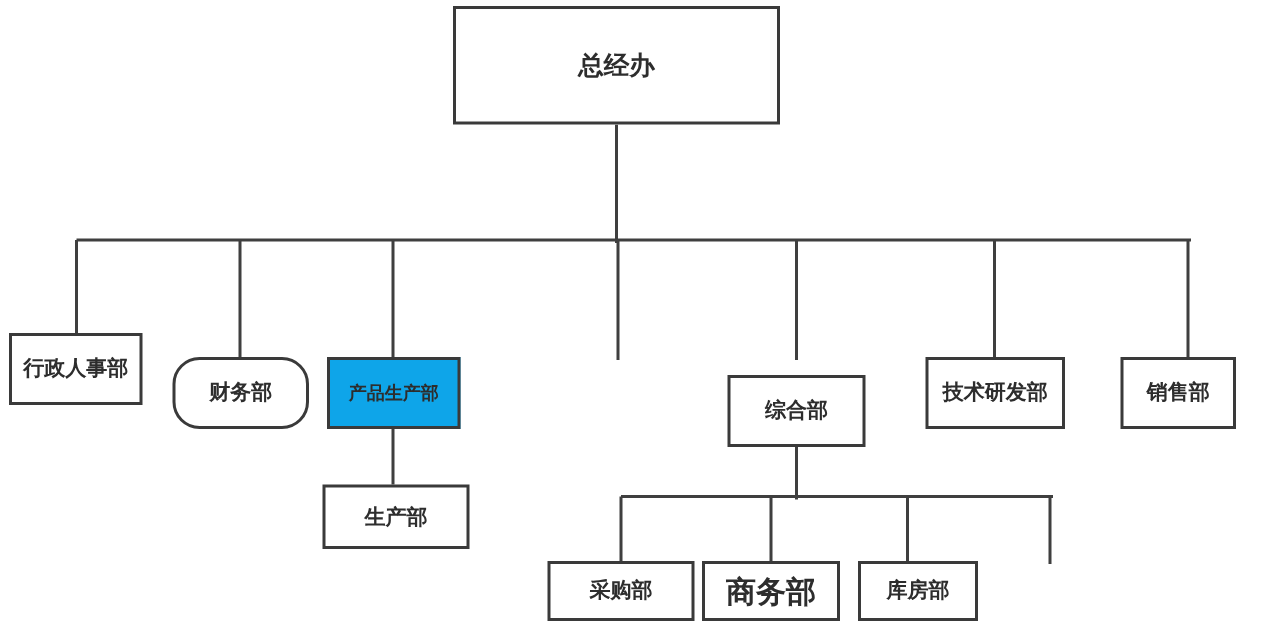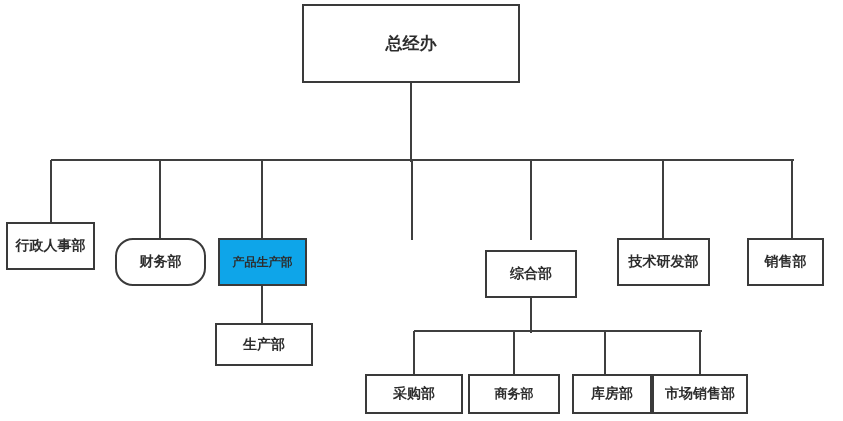--- a/index.html
+++ b/index.html
@@ -74,22 +74,19 @@
     </div>
     <div class="node" style="left: 747px; top: 238px; width: 77px; height: 48px; font-size: 14px; border-color: rgb(58, 58, 58); background: rgb(255, 255, 255); color: rgb(45, 45, 45);">
       <span>销售部</span>
     </div>
     <div class="node" style="left: 365px; top: 374px; width: 98px; height: 40px; font-size: 14px; border-color: rgb(58, 58, 58); background: rgb(255, 255, 255); color: rgb(45, 45, 45);">
       <span>采购部</span>
     </div>
     <div class="node" style="left: 215px; top: 323px; width: 98px; height: 43px; font-size: 14px; border-color: rgb(58, 58, 58); background: rgb(255, 255, 255); color: rgb(45, 45, 45);">
       <span>生产部</span>
     </div>
-    <div class="node" style="left: 468px; top: 374px; width: 92px; height: 40px; font-size: 13px; border-color: rgb(58, 58, 58); background: rgb(255, 255, 255); color: rgb(45, 45, 45);">
+    <div class="node" style="left: 468px; top: 374px; width: 92px; height: 40px; font-size: 20px; border-color: rgb(58, 58, 58); background: rgb(255, 255, 255); color: rgb(45, 45, 45);">
       <span>商务部</span>
     </div>
     <div class="node" style="left: 572px; top: 374px; width: 80px; height: 40px; font-size: 14px; border-color: rgb(58, 58, 58); background: rgb(255, 255, 255); color: rgb(45, 45, 45);">
       <span>库房部</span>
     </div>
-    <div class="node" style="left: 652px; top: 374px; width: 96px; height: 40px; font-size: 14px; border-color: rgb(58, 58, 58); background: rgb(255, 255, 255); color: rgb(45, 45, 45);">
-      <span>市场销售部</span>
-    </div>
   </div>
 
 </body></html>

